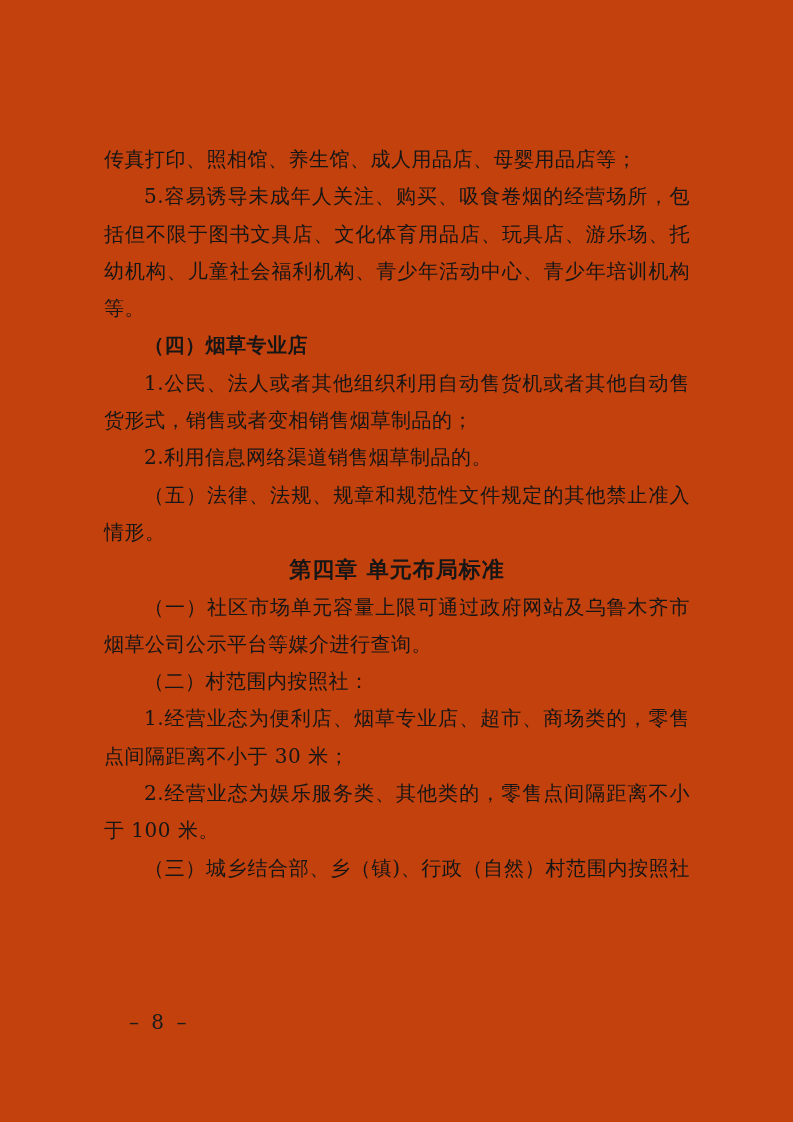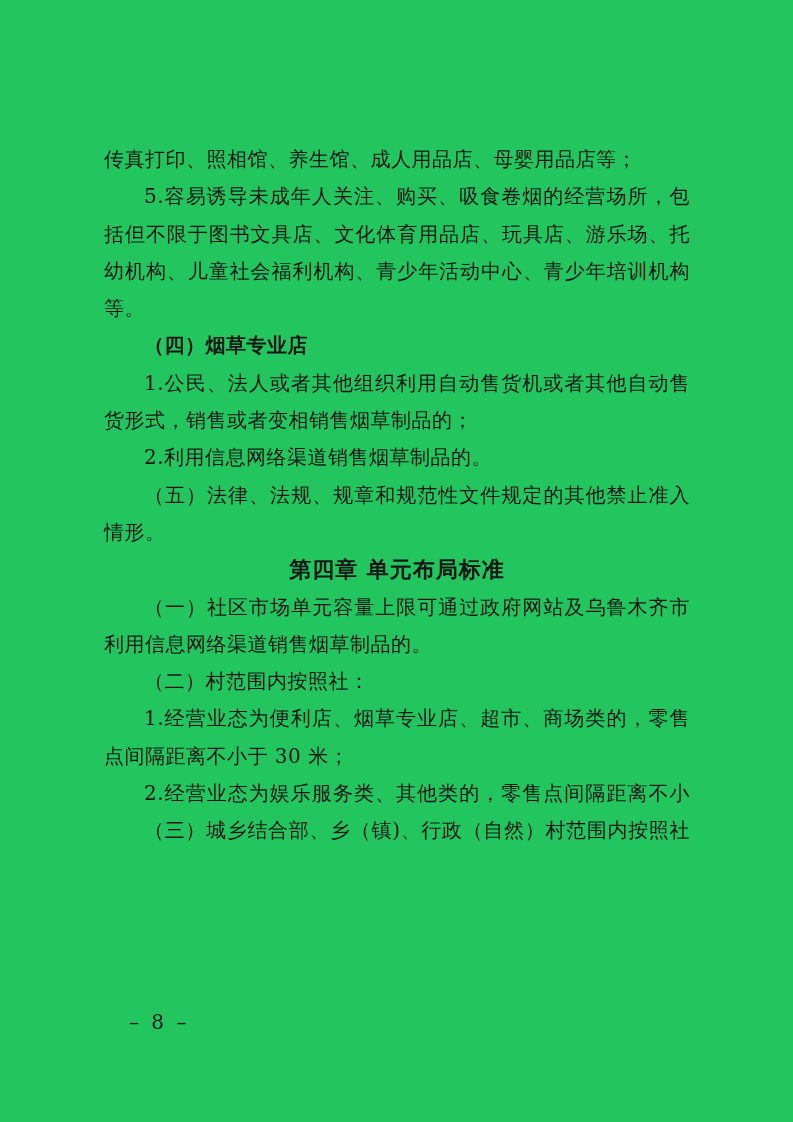--- a/index.html
+++ b/index.html
@@ -4,21 +4,21 @@
 <style>
   html, body {
     margin: 0;
     padding: 0;
     background: #ffffff;
   }
   .page {
     position: relative;
     width: 793px;
     height: 1122px;
-    background: #22c55e;
+    background: #c2410c;
     overflow: hidden;
     font-family: "DejaVu Serif", "Liberation Serif", serif;
     color: #161616;
   }
   .text-block {
     position: absolute;
     left: 104px;
     top: 141px;
     width: 586px;
   }
@@ -73,21 +73,22 @@
     <div class="line justify">幼机构、儿童社会福利机构、青少年活动中心、青少年培训机构</div>
     <div class="line">等。</div>
     <div class="line indent section-heading">（四）烟草专业店</div>
     <div class="line indent justify">1.公民、法人或者其他组织利用自动售货机或者其他自动售</div>
     <div class="line">货形式，销售或者变相销售烟草制品的；</div>
     <div class="line indent">2.利用信息网络渠道销售烟草制品的。</div>
     <div class="line indent justify">（五）法律、法规、规章和规范性文件规定的其他禁止准入</div>
     <div class="line">情形。</div>
     <div class="line chapter">第四章 单元布局标准</div>
     <div class="line indent justify">（一）社区市场单元容量上限可通过政府网站及乌鲁木齐市</div>
-    <div class="line">利用信息网络渠道销售烟草制品的。</div>
+    <div class="line">烟草公司公示平台等媒介进行查询。</div>
     <div class="line indent">（二）村范围内按照社：</div>
     <div class="line indent justify">1.经营业态为便利店、烟草专业店、超市、商场类的，零售</div>
     <div class="line">点间隔距离不小于 30 米；</div>
     <div class="line indent justify">2.经营业态为娱乐服务类、其他类的，零售点间隔距离不小</div>
+    <div class="line">于 100 米。</div>
     <div class="line indent justify">（三）城乡结合部、乡（镇)、行政（自然）村范围内按照社</div>
   </div>
   <div class="page-number">– 8 –</div>
 </div>
 
 </body></html>

